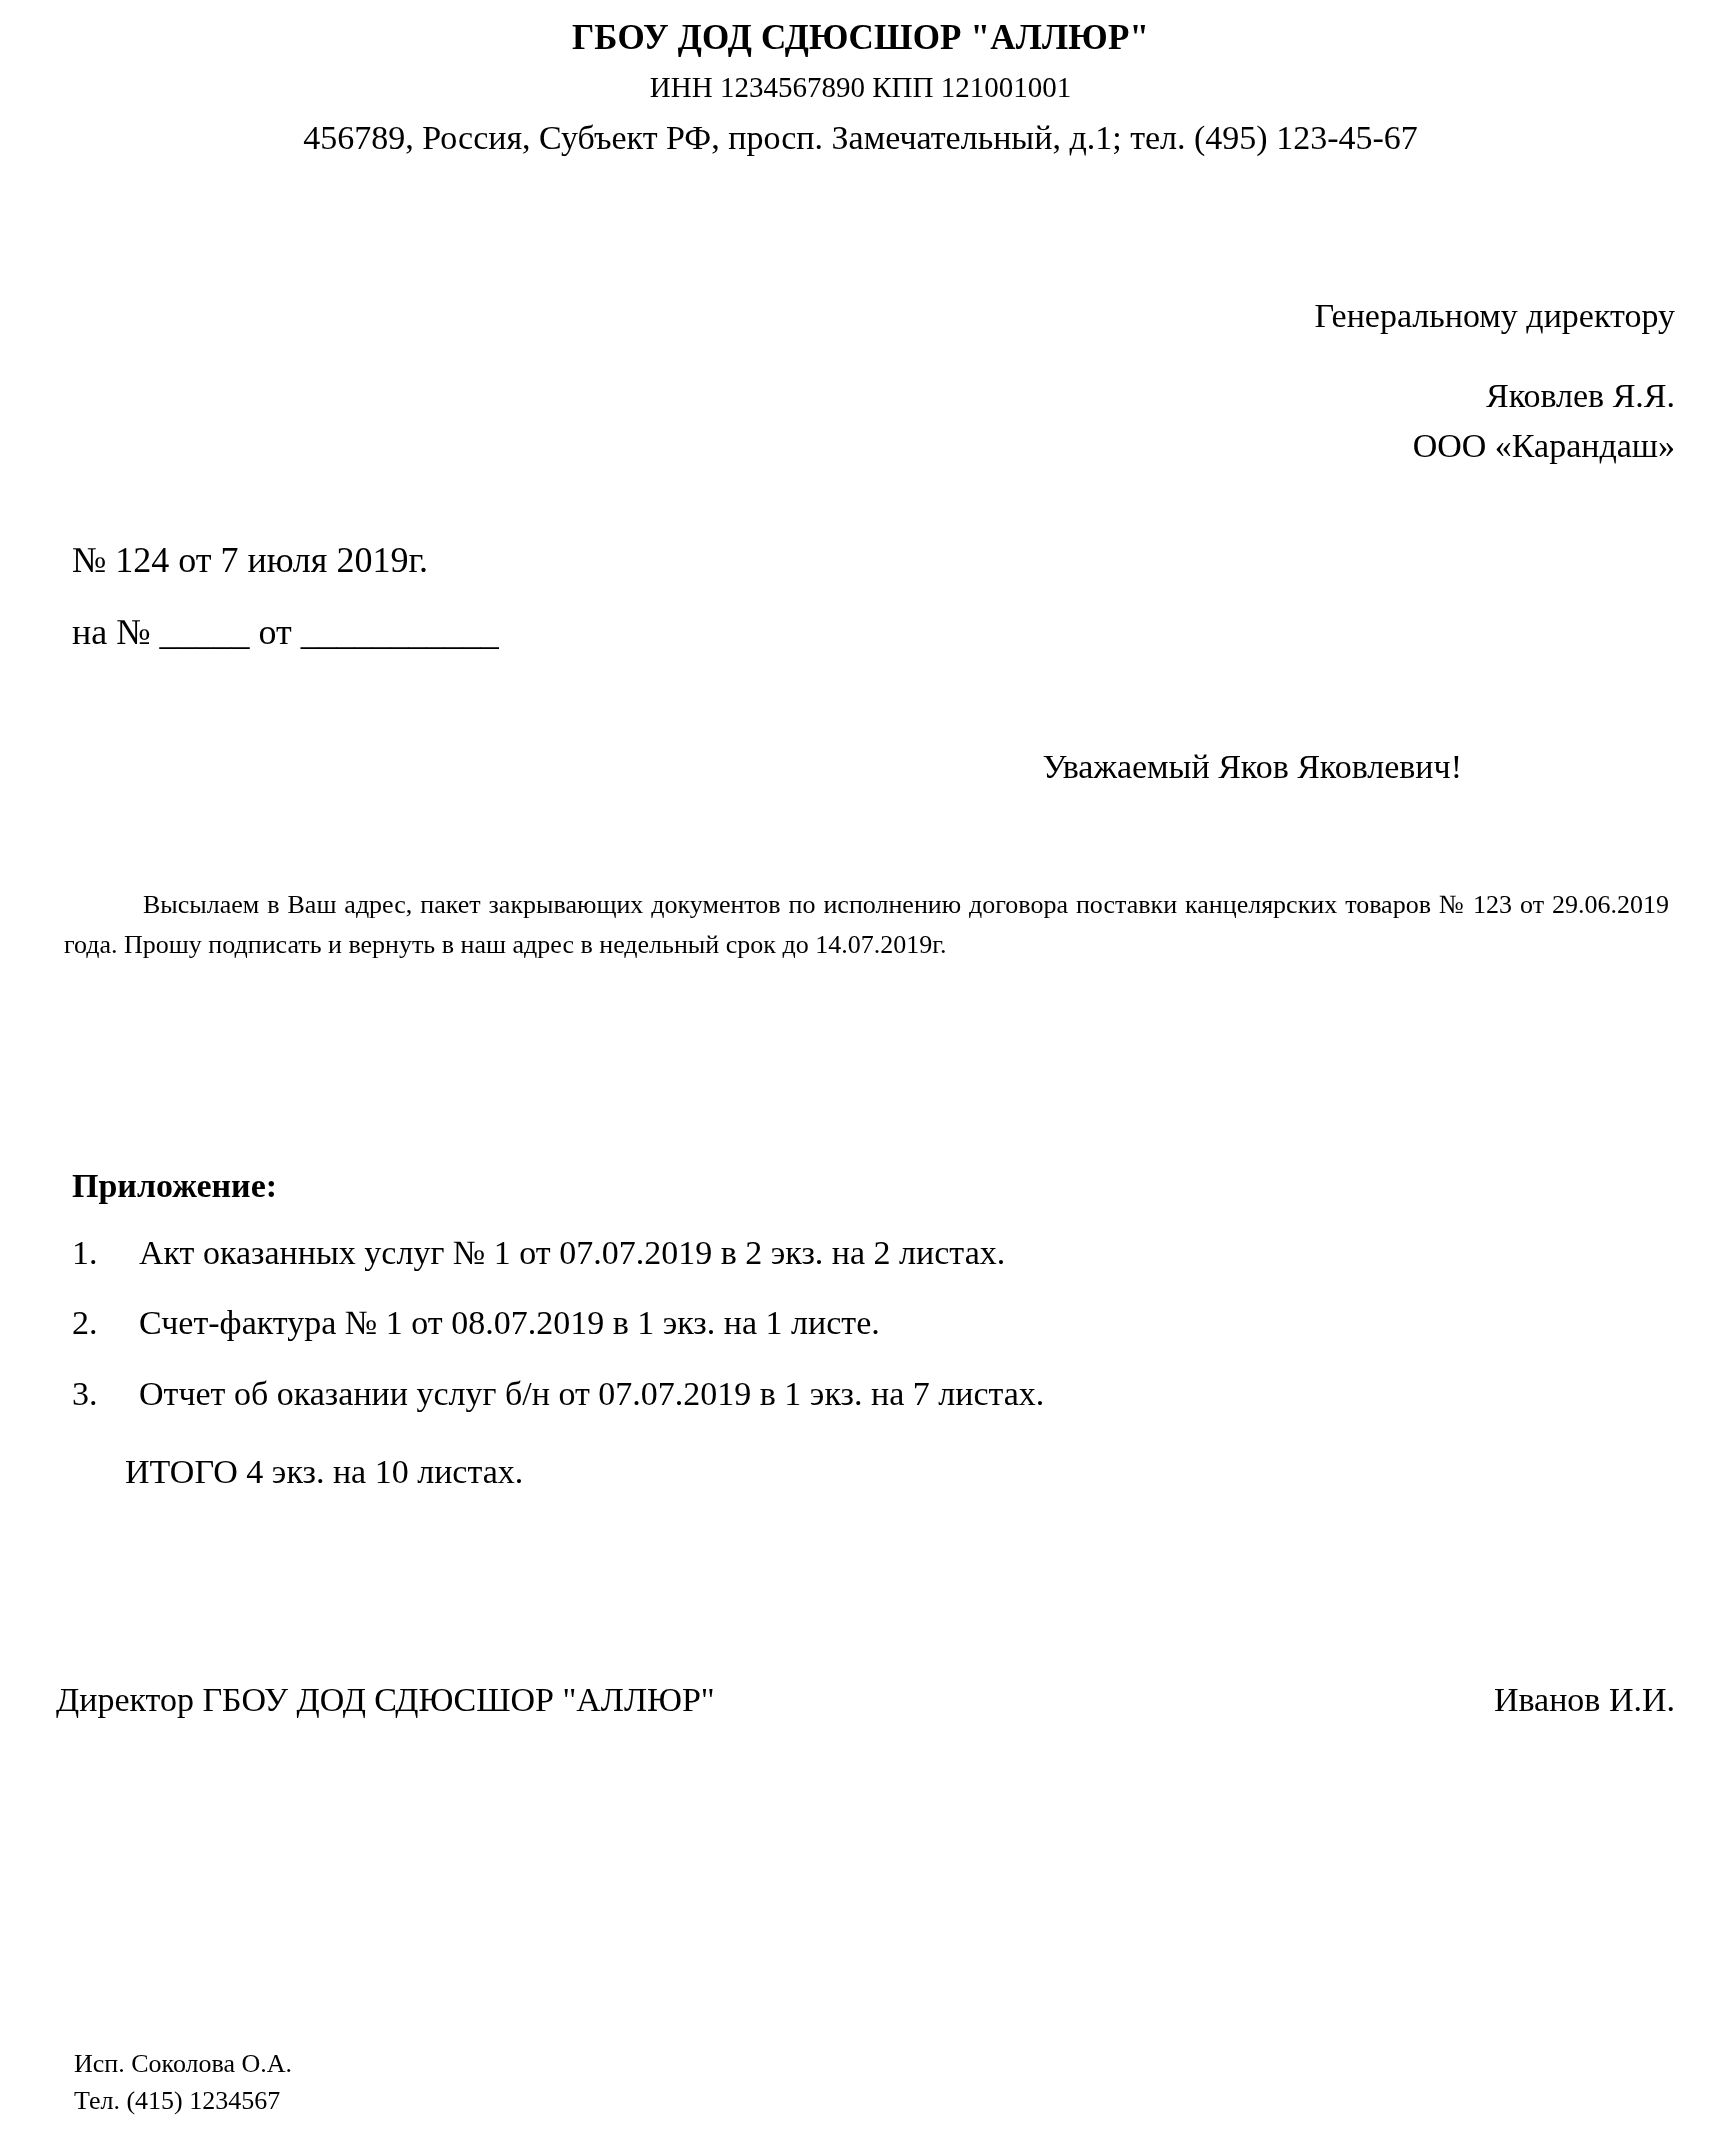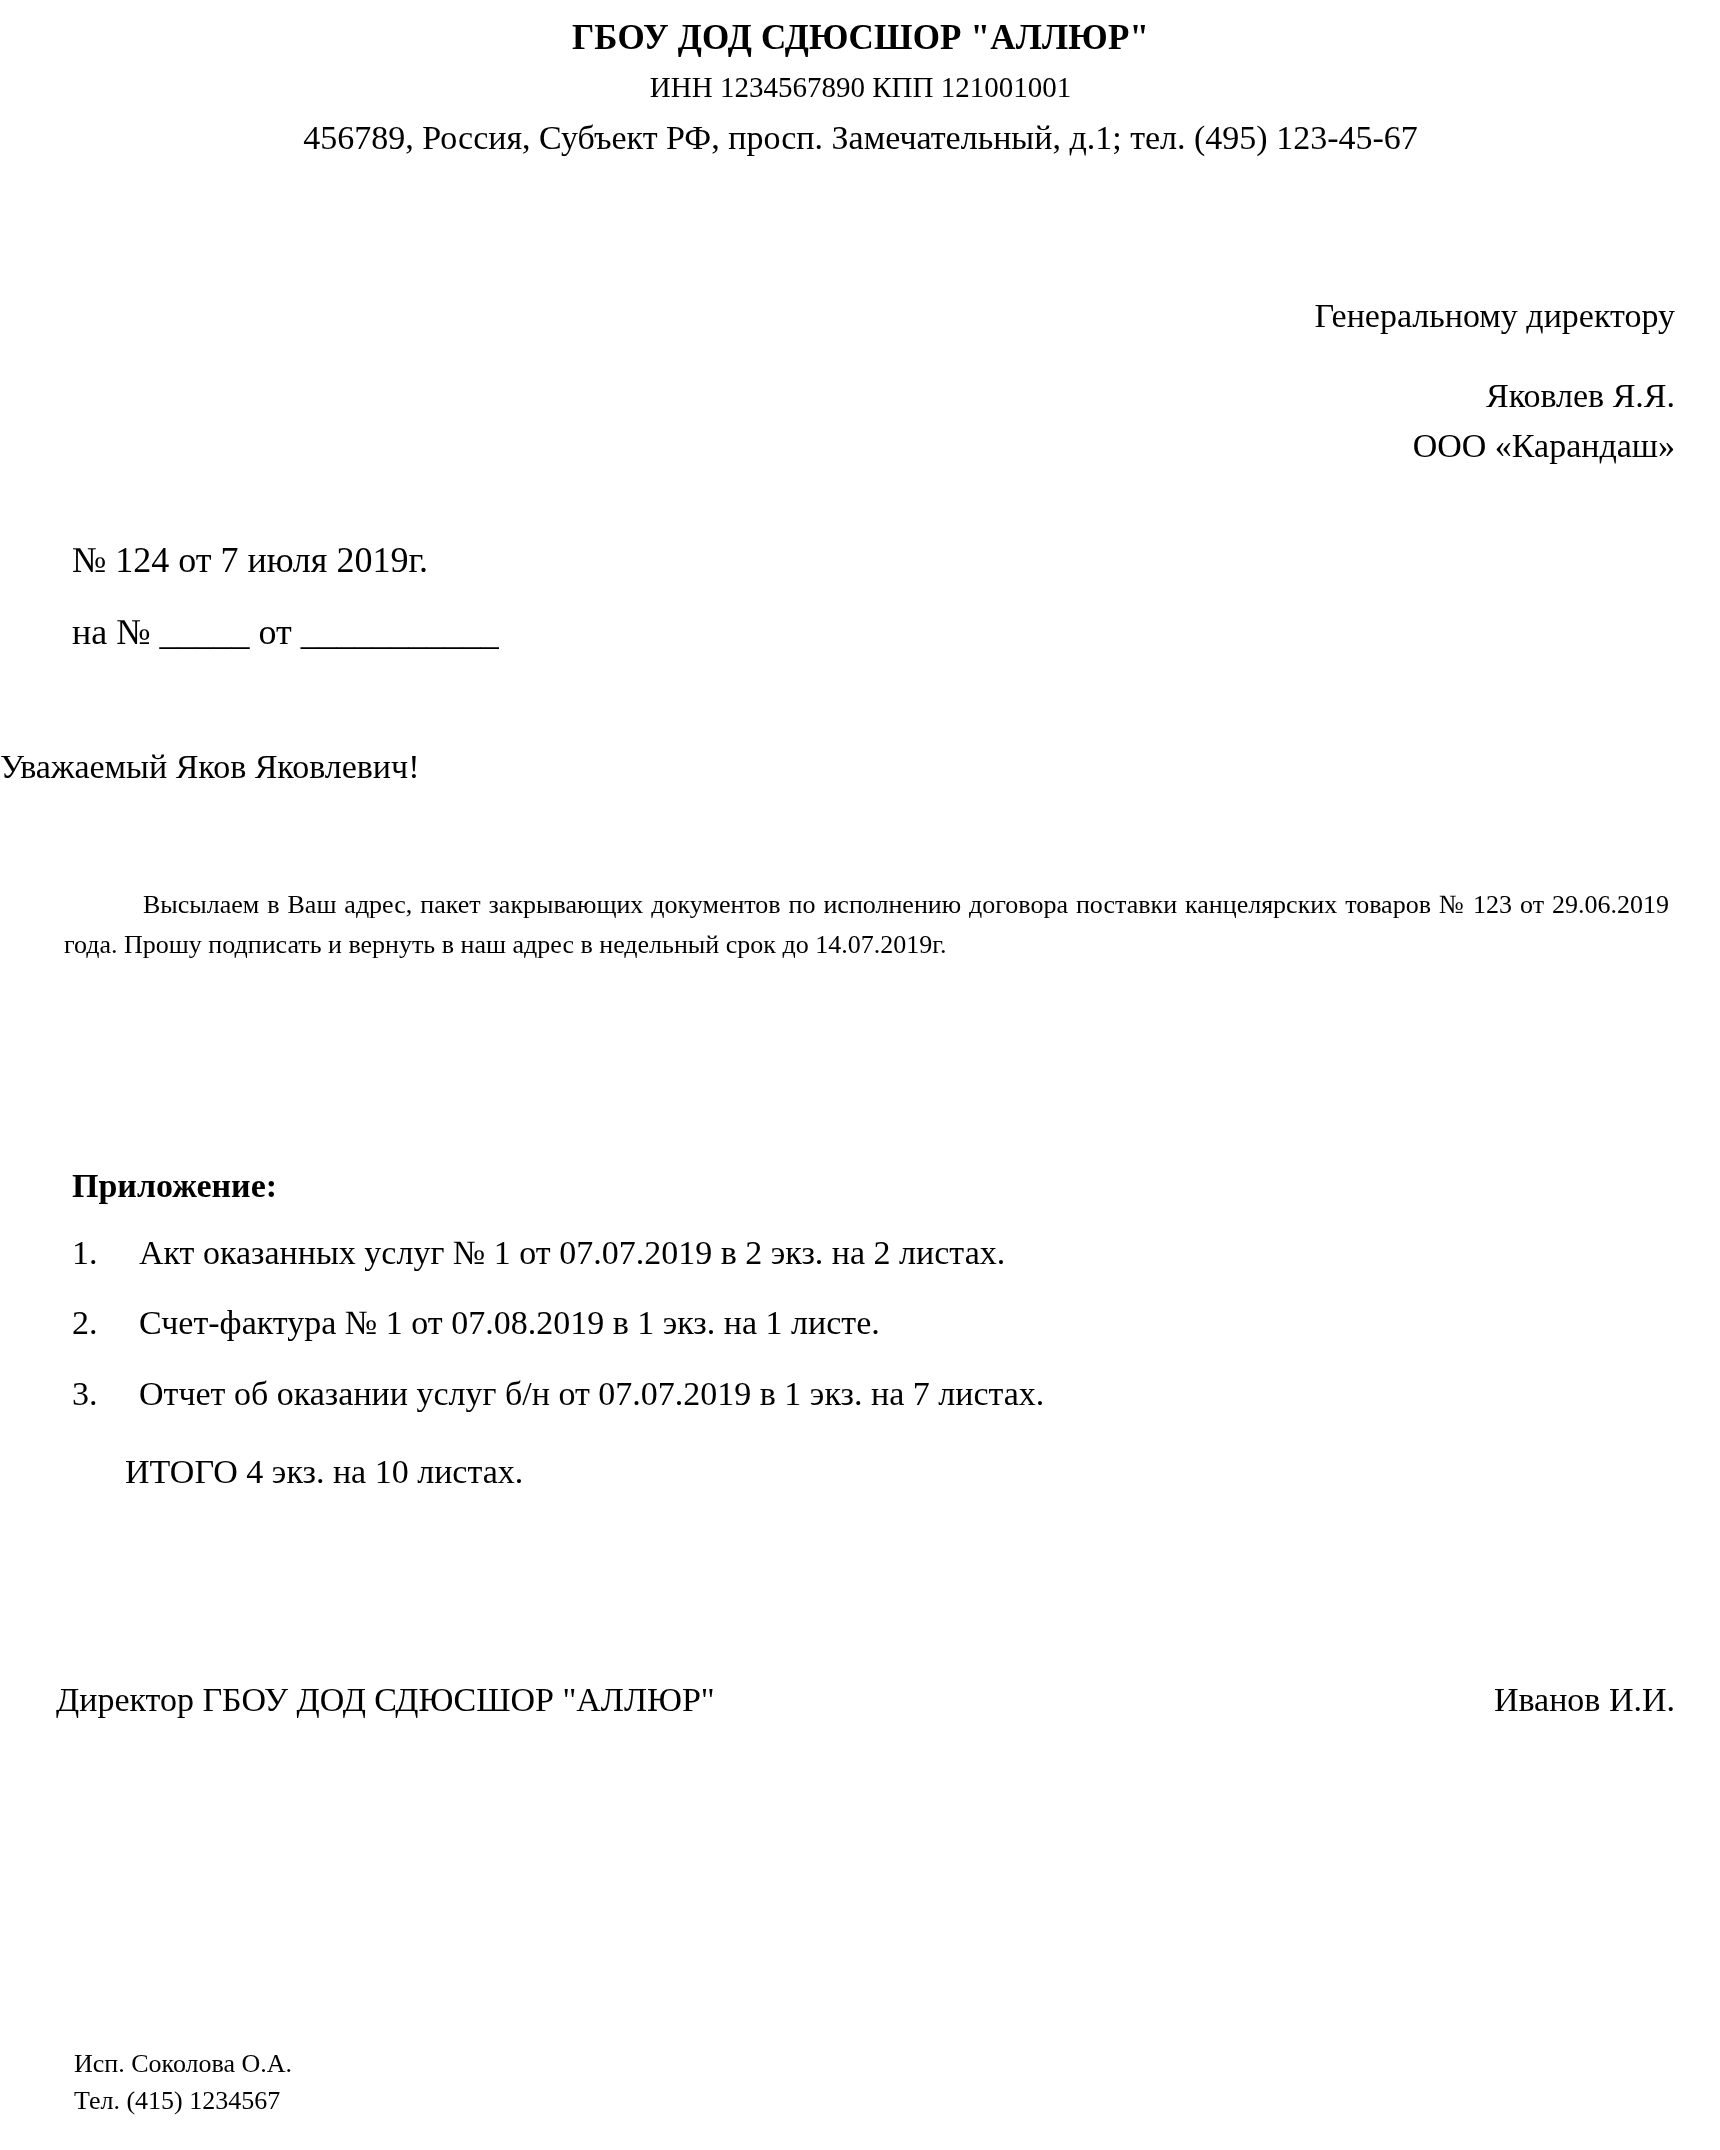--- a/index.html
+++ b/index.html
@@ -76,21 +76,21 @@
     white-space: nowrap;
     margin-top: 36px;
   }
 
   
   .salutation {
     position: absolute;
     left: 0;
     top: 745px;
     width: 1667px;
-    text-align: left;
+    text-align: right;
     font-size: 34px;
     padding-right: 205px;
     box-sizing: border-box;
   }
 
   
   .body-text {
     position: absolute;
     left: 64px;
     top: 885px;
@@ -197,21 +197,21 @@
 
   <div class="attach-title">Приложение:</div>
 
   <div class="attach-list">
     <span class="attach-item">
       <span class="attach-num">1.</span>
       <span>Акт оказанных услуг № 1 от 07.07.2019 в 2 экз. на 2 листах.</span>
     </span>
     <span class="attach-item">
       <span class="attach-num">2.</span>
-      <span>Счет-фактура № 1 от 07.08.2019 в 1 экз. на 1 листе.</span>
+      <span>Счет-фактура № 1 от 08.07.2019 в 1 экз. на 1 листе.</span>
     </span>
     <span class="attach-item">
       <span class="attach-num">3.</span>
       <span>Отчет об оказании услуг б/н от 07.07.2019 в 1 экз. на 7 листах.</span>
     </span>
   </div>
 
   <div class="attach-total">ИТОГО 4 экз. на 10 листах.</div>
 
   <div class="signature">

